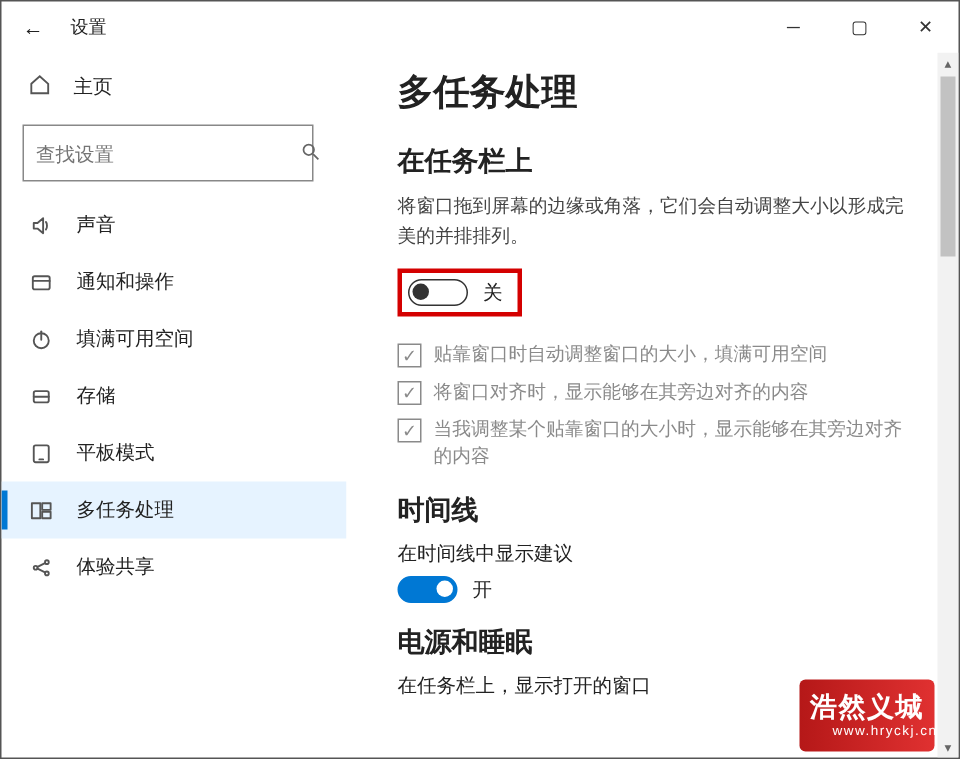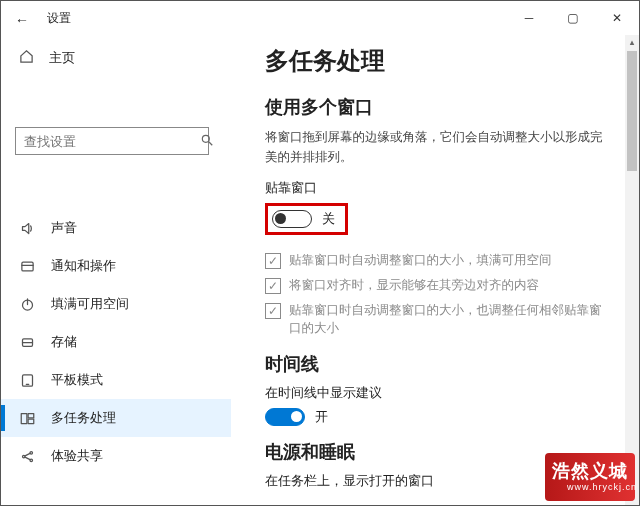--- a/index.html
+++ b/index.html
@@ -47,33 +47,32 @@
     display: flex;
     overflow: hidden;
   }
   
   .sidebar {
     width: 230px;
     padding: 6px 0 0 0;
     display: flex;
     flex-direction: column;
     overflow-y: auto;
-    gap: 44px;
   }
   .home-row {
     display: flex; align-items: center; gap: 14px;
     padding: 8px 14px 12px 18px;
     font-size: 13px;
     cursor: pointer;
   }
   .home-row .icon { width: 16px; color: #555; }
   .search-wrap {
     margin: 4px 22px 10px 14px;
     border: 1px solid #888;
-    height: 28px;
+    height: 38px;
     display: flex;
     align-items: center;
     padding: 0 8px;
   }
   .search-wrap input {
     border: none; outline: none; flex: 1;
     font-size: 13px; color: #666;
     background: transparent;
   }
   .search-wrap .sicon { color: #666; font-size: 13px; }
@@ -175,21 +174,21 @@
     width: 16px; height: 16px;
     border: 1.5px solid #8a8a8a;
     display: inline-flex;
     align-items: center; justify-content: center;
     flex-shrink: 0;
     margin-top: 2px;
   }
   .cbx .ck { color:#8a8a8a; font-size:12px; line-height:1;}
   .watermark {
     position: absolute;
-    right: 4px; bottom: 4px;
+    right: 16px; bottom: 4px;
     width: 90px; height: 48px;
     background: linear-gradient(90deg,#b51818,#e03131);
     border-radius: 4px;
     color:#fff;
     display:flex; flex-direction:column; align-items:center; justify-content:center;
     font-size:11px; font-weight:700;
     pointer-events:none;
     letter-spacing:1px;
     text-align:right;
   }
@@ -304,24 +303,23 @@
             </span>
             <span>体验共享</span>
           </div>
         </div>
 
     </div>
 
     <div class="content">
       <div class="page-title">多任务处理</div>
 
-      <div class="section-title">使用多个窗口</div>
+      <div class="section-title">在任务栏上</div>
       <div class="desc">将窗口拖到屏幕的边缘或角落，它们会自动调整大小以形成完美的并排排列。</div>
 
-      <div class="sub-label">贴靠窗口</div>
       <div class="highlight-box">
         <div class="toggle off">
             <div class="knob"></div>
           </div>
         <span>关</span>
       </div>
 
       <div id="cbx-list">
           <div class="cbx-row">
             <span class="cbx">
@@ -332,21 +330,21 @@
           <div class="cbx-row">
             <span class="cbx">
               <span class="ck">✓</span>
             </span>
             <span>将窗口对齐时，显示能够在其旁边对齐的内容</span>
           </div>
           <div class="cbx-row">
             <span class="cbx">
               <span class="ck">✓</span>
             </span>
-            <span>贴靠窗口时自动调整窗口的大小，也调整任何相邻贴靠窗口的大小</span>
+            <span>当我调整某个贴靠窗口的大小时，显示能够在其旁边对齐的内容</span>
           </div>
         </div>
 
       <div class="section-title">时间线</div>
       <div class="sub-label">在时间线中显示建议</div>
       <div class="toggle-row">
         <div class="toggle on">
             <div class="knob"></div>
           </div>
         <span>开</span>

